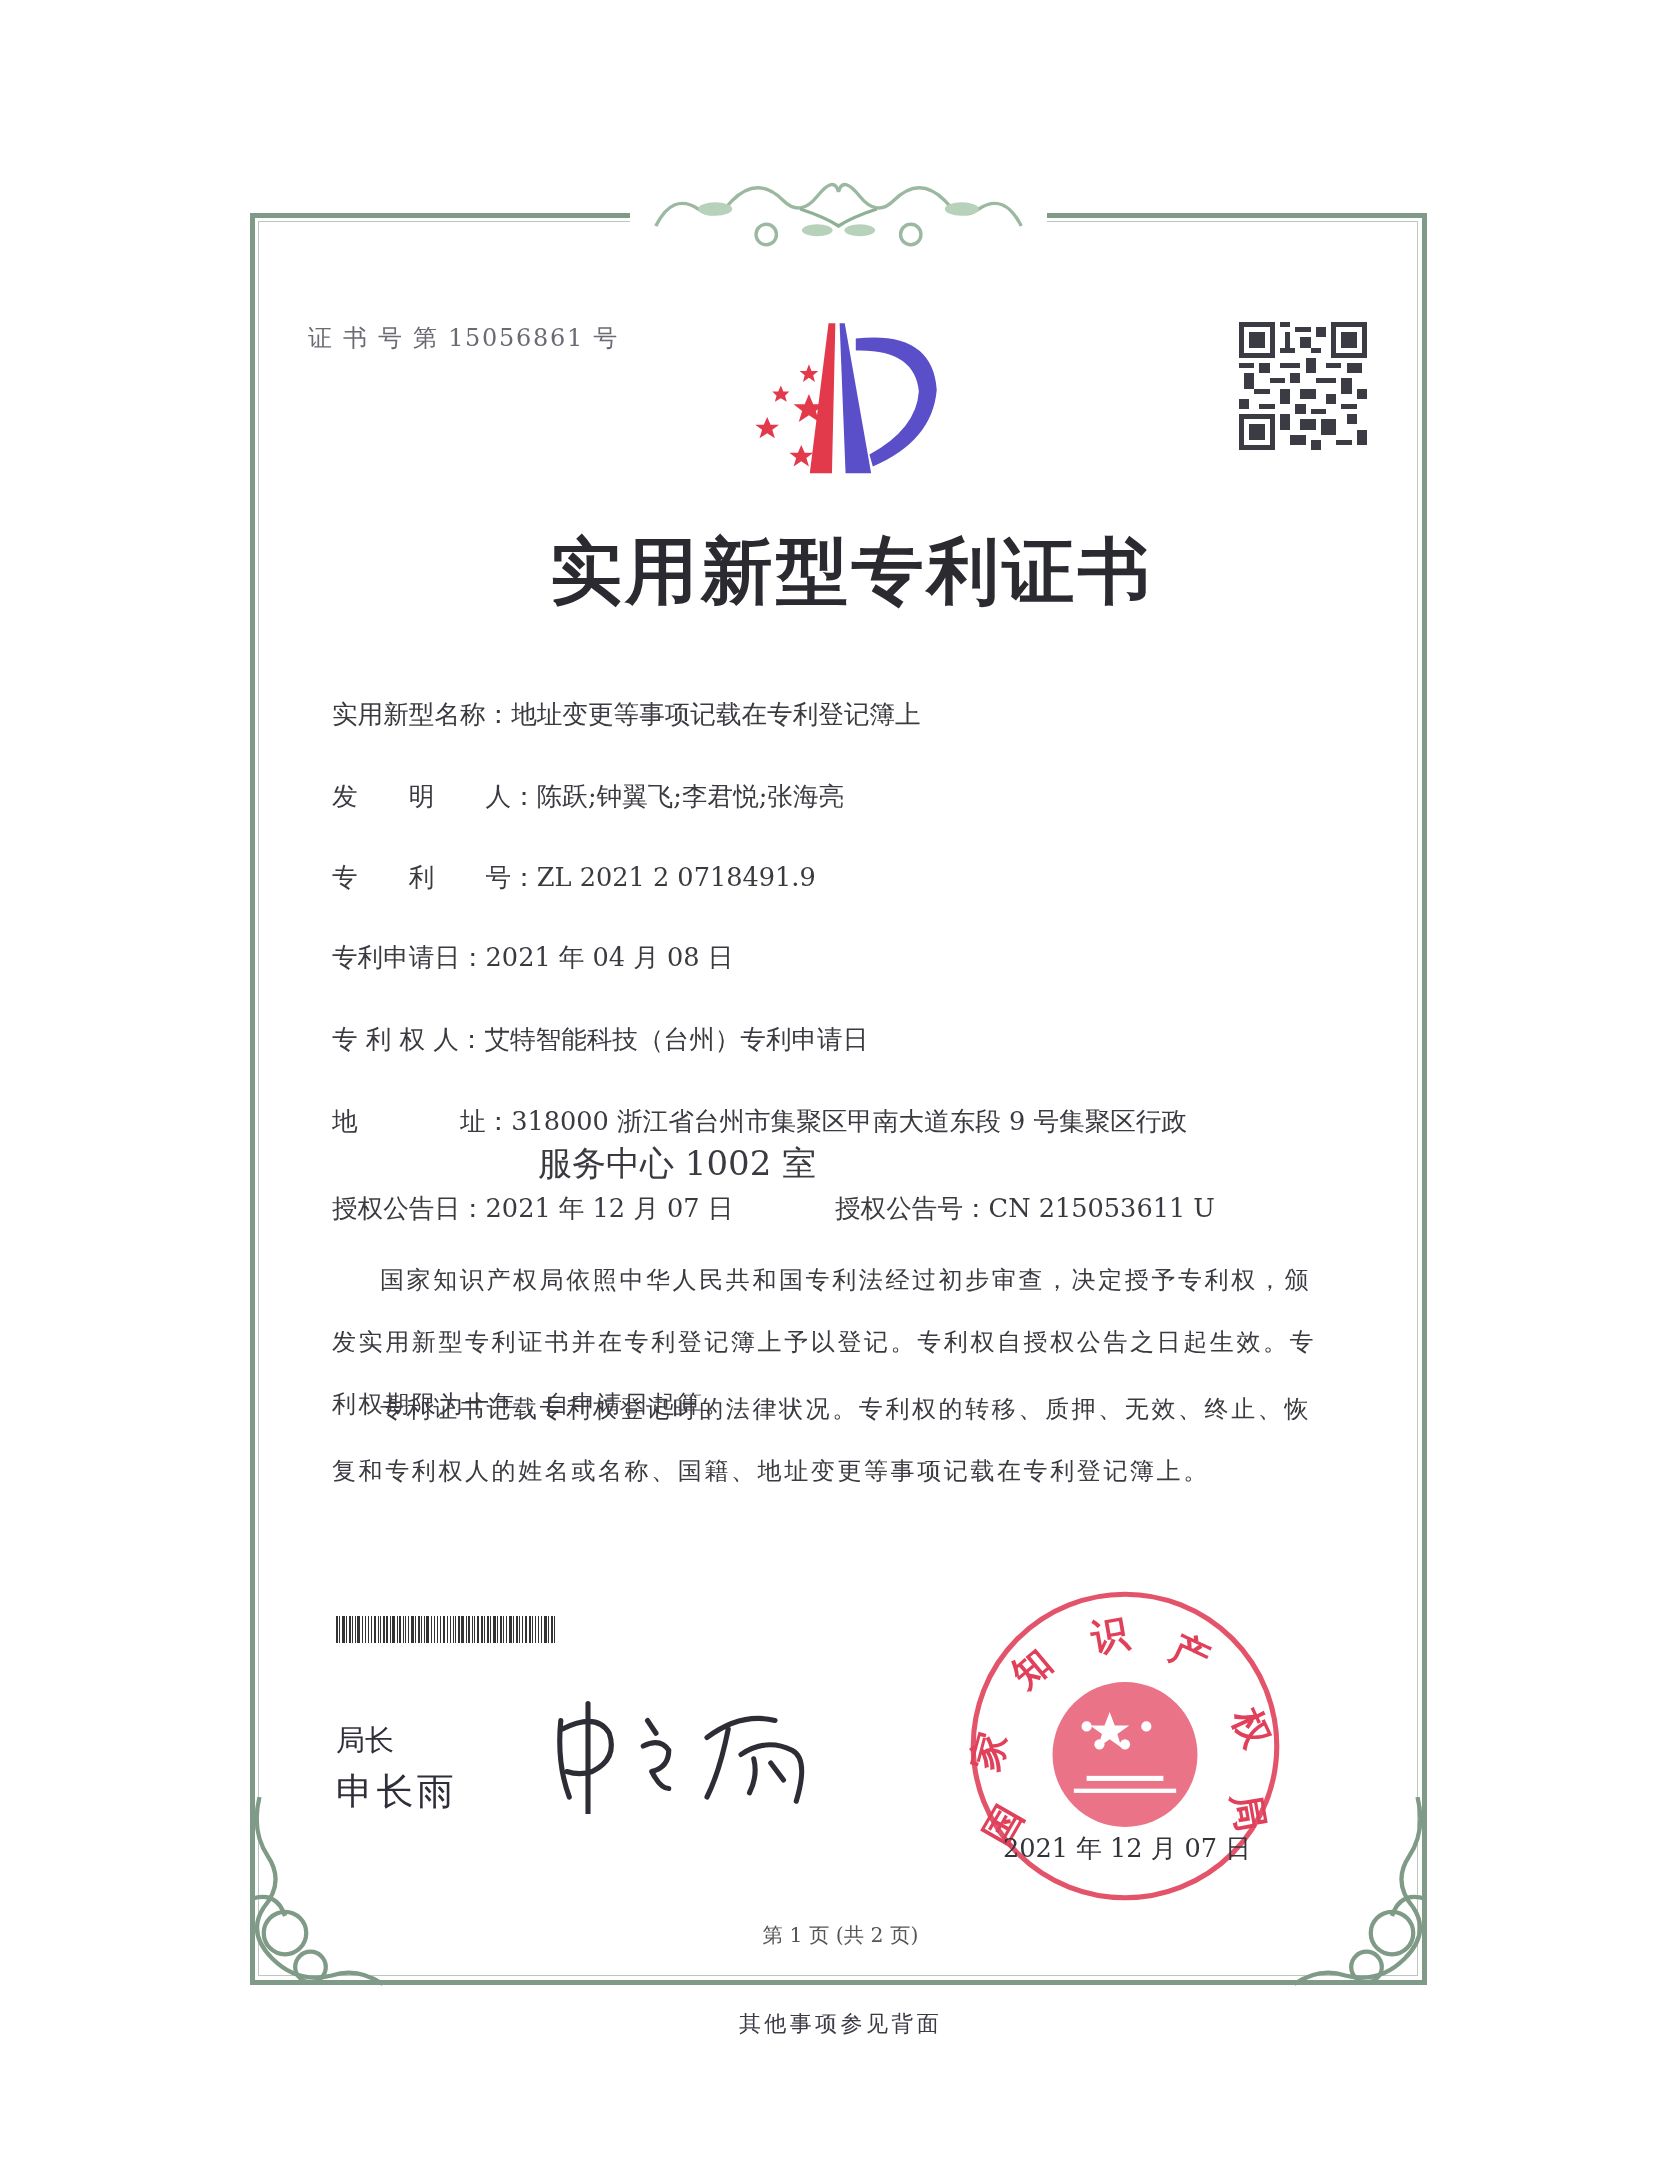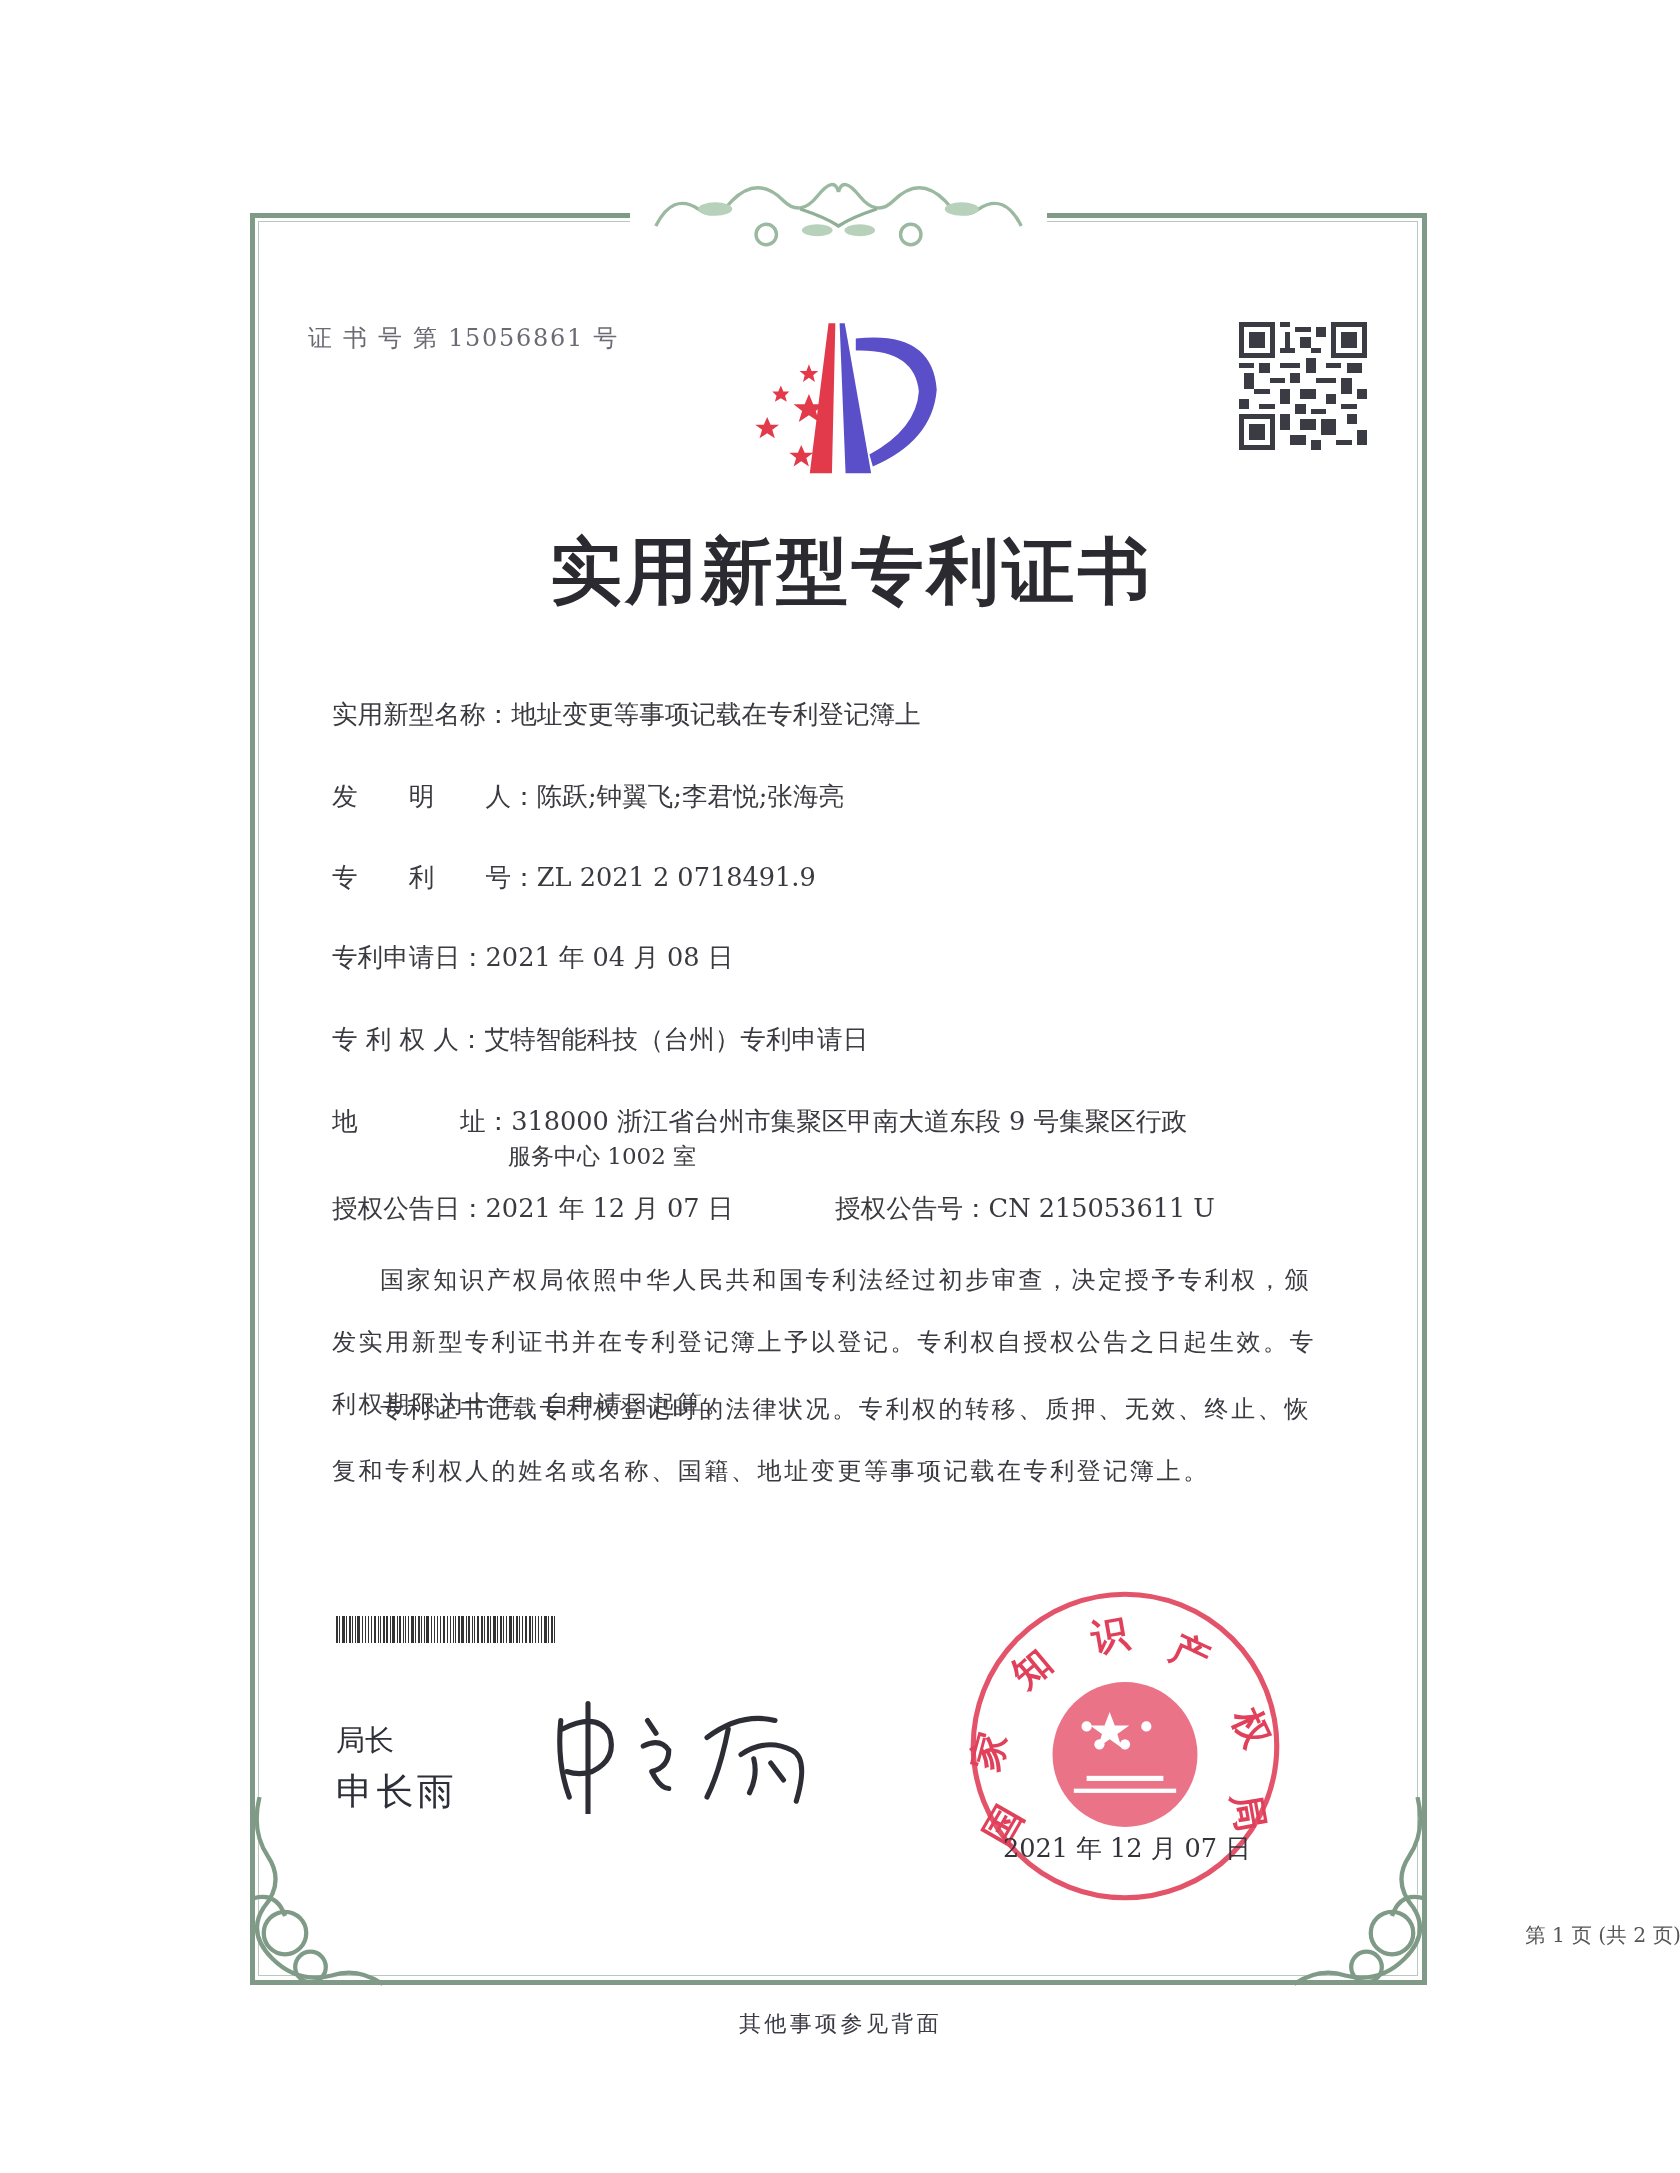--- a/index.html
+++ b/index.html
@@ -26,34 +26,34 @@
   .logo { position:absolute; left:728px; top:313px; width:213px; height:162px; }
   .qr { position:absolute; left:1239px; top:322px; width:128px; height:128px; }
   .title {
     position:absolute; left:11px; width:1681px; top:524px; text-align:center;
     font-size:72px; font-weight:bold; color:#2a2a30; letter-spacing:3.4px;
     font-family:"DejaVu Sans", "Liberation Sans", sans-serif;
   }
   .field { position:absolute; left:332px; font-size:25.6px; color:#3a3a40; white-space:nowrap; }
   .field .label { display:inline-block; }
   .field .value { display:inline-block; }
-  .addr2 { position:absolute; left:508px; top:1141px; font-size:23px;text-align:center; }
+  .addr2 { position:absolute; left:538px; top:1141px; font-size:34px;text-align:center; }
   .pub-no { position:absolute; left:835px; top:1191px; font-size:25.6px; }
   .para {
     position:absolute; left:332px; width:1005px; font-size:24px; line-height:62px;
     color:#3a3a40; text-indent:2em; letter-spacing:2.6px;
   }
   .barcode { position:absolute; left:336px; top:1616px; width:274px; height:27px; display:flex; gap:1.7px; }
   .barcode span { display:block; background:#333; height:100%; }
   .director-title { position:absolute; left:336px; top:1721px; font-size:29px; font-family:"DejaVu Sans","Liberation Sans",sans-serif; color:#2f2f3a;}
   .director-name { position:absolute; left:336px; top:1767px; font-size:37px; font-family:Liberation Serif, serif; color:#2f2f3a; letter-spacing:3.4px;}
   .signature { position:absolute; left:545px; top:1695px; width:290px; height:119px; }
   .seal { position:absolute; left:963px; top:1584px; width:324px; height:324px; }
   .seal-date { position:absolute; left:1003px; top:1831px; font-size:25.6px; color:#33333a; }
-  .page-info { position:absolute; left:0; width:1681px; top:1921px; text-align:right; font-size:20.4px; color:#555; }
+  .page-info { position:absolute; left:0; width:1681px; top:1921px; text-align:center; font-size:20.4px; color:#555; }
   .back-note { position:absolute; left:0; width:1681px; top:2009px; text-align:center; font-size:22px; color:#3a3a44; letter-spacing:3.4px; }
 </style>
 </head>
 <body>
 
 <div class="frame-outer"></div>
 <div class="frame-inner"></div>
 
 <svg class="ornament" style="left:630px;top:175px;width:417px;height:85px;" viewBox="0 0 490 100">
   <g fill="none" stroke="#9bb8a0" stroke-width="4">

